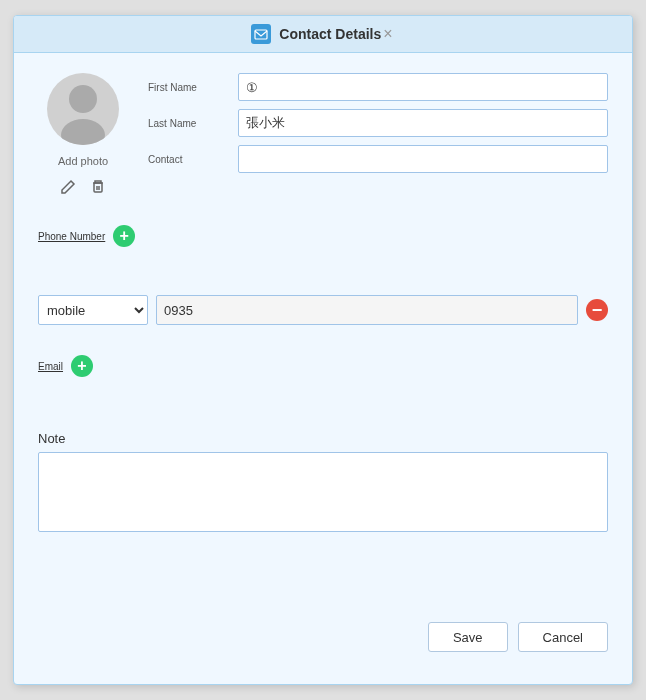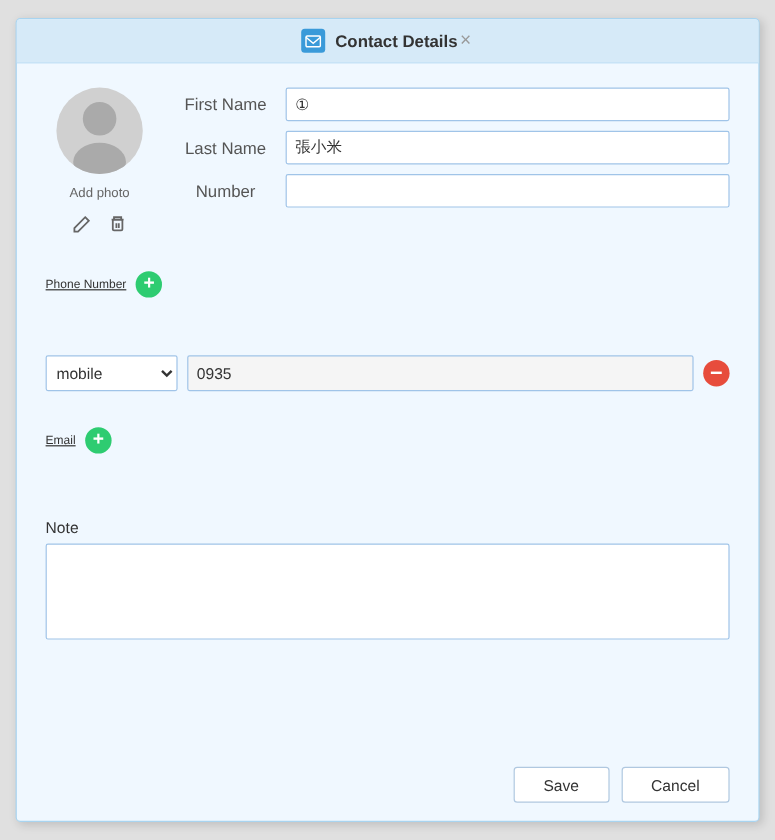--- a/index.html
+++ b/index.html
@@ -137,23 +137,23 @@
     }
 
     .form-row {
       display: flex;
       align-items: center;
       gap: 10px;
     }
 
     .form-label {
       color: #555;
-      font-size: 14px;
+      font-size: 10px;
       width: 80px;
-      text-align: center;
+      text-align: left;
       flex-shrink: 0;
     }
 
     .form-input {
       flex: 1;
       height: 28px;
       border: 1.5px solid #a0c4e8;
       border-radius: 2px;
       padding: 3px 7px;
       font-size: 13px;
@@ -277,21 +277,21 @@
       color: #333;
       resize: none;
       outline: none;
     }
 
     
     .dialog-footer {
       display: flex;
       justify-content: flex-end;
       gap: 10px;
-      padding: 10px 24px 15px;
+      padding: 10px 24px 32px;
       border-top: none;
     }
 
     .btn {
       height: 30px;
       padding: 0 24px;
       border: 1px solid #b0c8e0;
       border-radius: 3px;
       background: white;
       font-size: 13px;
@@ -355,21 +355,21 @@
       <div class="form-fields">
         <div class="form-row">
           <label class="form-label">First Name</label>
           <input class="form-input" type="text" value="①" style="">
         </div>
         <div class="form-row">
           <label class="form-label">Last Name</label>
           <input class="form-input" type="text" value="張小米" style="">
         </div>
         <div class="form-row">
-          <label class="form-label">Number</label>
+          <label class="form-label">Contact</label>
           <input class="form-input" type="text" value="" style="">
         </div>
       </div>
     </div>
 
     <div class="section-block">
       <div class="section-header">
         <span class="section-label">Phone Number</span>
         <button class="add-btn">
           <span>+</span>

